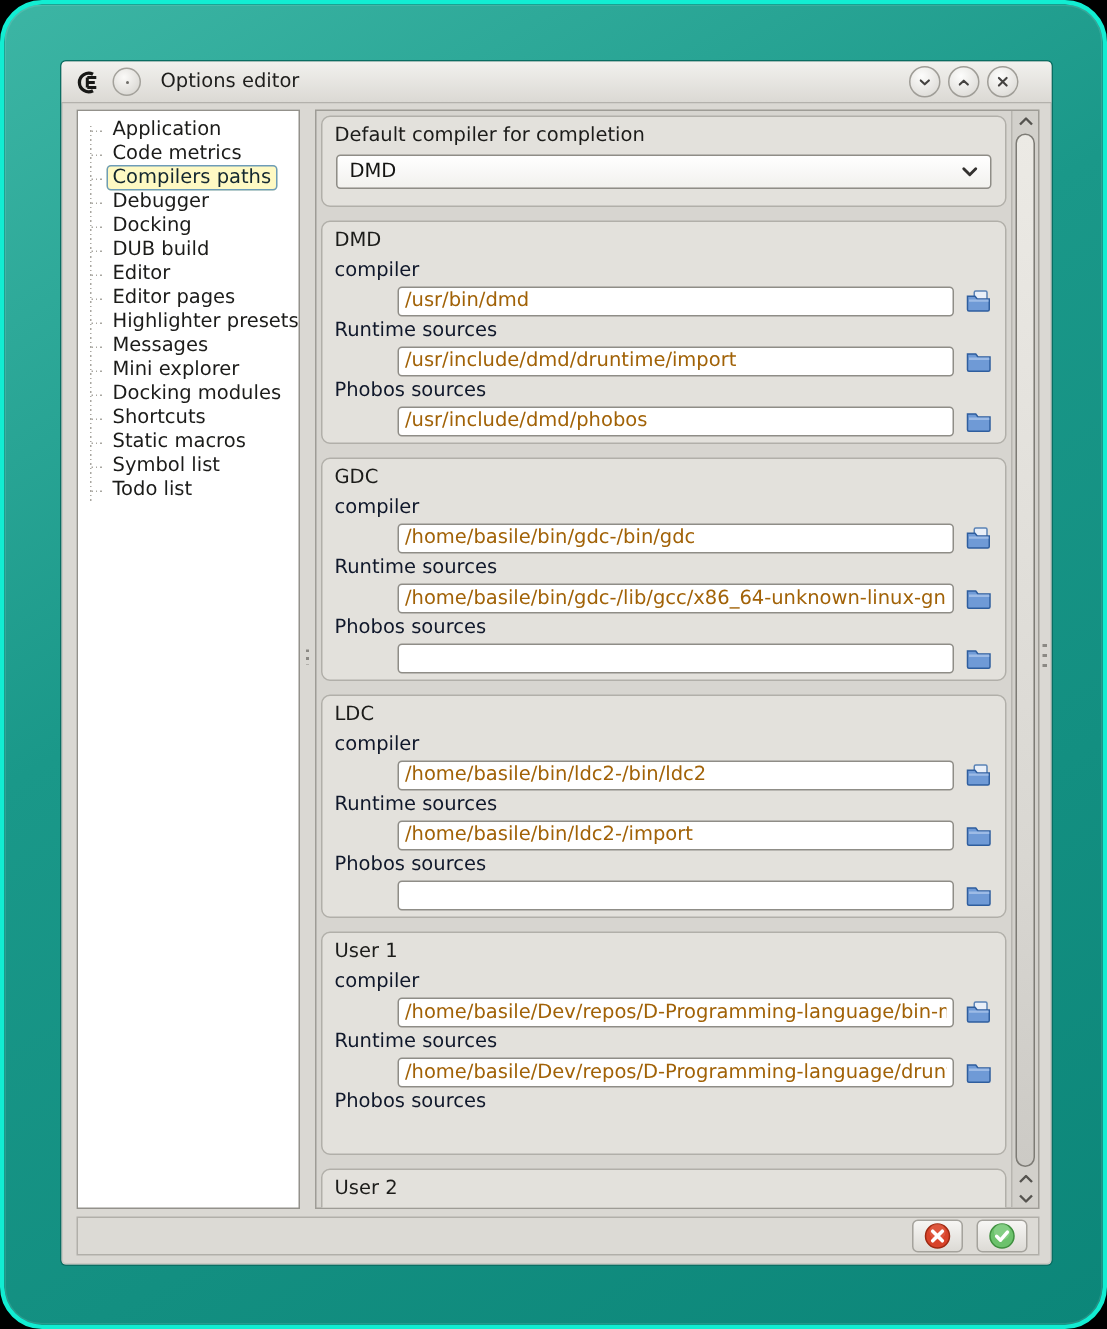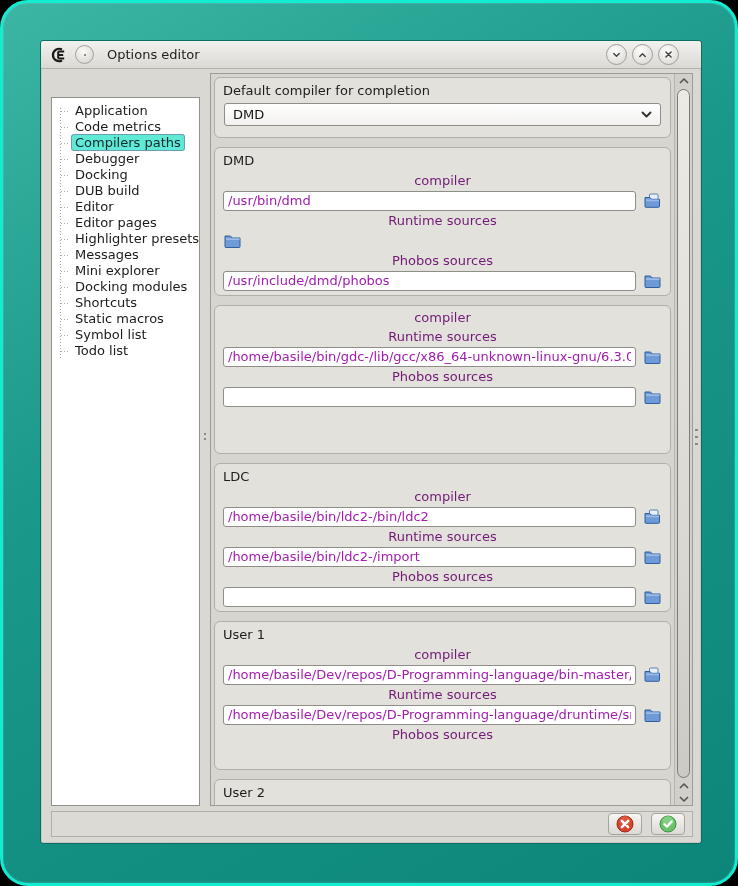--- a/index.html
+++ b/index.html
@@ -29,50 +29,50 @@
   .winbtn{width:21px;height:21px;border-radius:50%;border:1px solid #9f9d97;
     background:radial-gradient(circle at 40% 30%,#fdfdfc,#d7d5d0);
     display:flex;align-items:center;justify-content:center;}
   .winbtn svg{display:block;}
 
   
   .content{flex:1;display:flex;padding:4px 8px 2px 10px;min-height:0;}
 
   
   .sidebar{width:149px;flex:0 0 149px;background:#fff;border:1px solid #93918b;
-    padding:5px 0 0 0;overflow:hidden;position:relative;margin-top:24px;}
+    padding:5px 0 0 0;overflow:hidden;position:relative;}
   .sidebar::before{content:'';position:absolute;left:8px;top:10px;height:252px;width:1px;
     background-image:repeating-linear-gradient(to bottom,#a9a7a1 0 1px,transparent 1px 3px);}
   .sbitem{height:16px;line-height:16px;font-size:13px;color:#1b1b19;padding-left:19px;
     position:relative;white-space:nowrap;}
   .sbitem::before{content:'';position:absolute;left:9px;top:8px;width:7px;height:1px;
     background-image:repeating-linear-gradient(to right,#a9a7a1 0 1px,transparent 1px 3px);}
   .sbitem .lbl{padding:0 3px;border:1px solid transparent;border-radius:3px;}
-  .sbitem.selected .lbl{background:#5eead4;border-color:#6d9cb8;color:#132730;}
+  .sbitem.selected .lbl{background:#fef9c3;border-color:#6d9cb8;color:#132730;}
 
   
   .splitter{width:10px;flex:0 0 10px;position:relative;}
   .splitter::after{content:'';position:absolute;left:4px;top:360px;width:2px;height:10px;
     background-image:repeating-linear-gradient(to bottom,#8b8984 0 2px,transparent 2px 5px);}
 
   
   .scrollbox{flex:1;border:1px solid #9e9c96;background:#d7d5d0;display:flex;min-width:0;overflow:hidden;}
   .groups{flex:1;padding:3px 3px 0 3px;overflow:hidden;min-width:0;}
 
   .group{background:#e3e1dc;border:1px solid #b1afa9;border-radius:6px;margin-bottom:9px;
     padding:2px 8px 0 8px;overflow:hidden;}
   .g-default{height:61px;}
   .g-std{height:149px;}
   .g-last{height:60px;}
   .group-caption{font-size:13px;color:#1c1c1a;height:21px;line-height:21px;}
-  .field-label{text-align:center;font-size:13px;color:#701a75;height:19px;line-height:19px;}
+  .field-label{text-align:left;font-size:13px;color:#0f172a;height:19px;line-height:19px;}
   .field-row{display:flex;align-items:center;gap:7px;height:21px;}
   input.path{flex:1;height:20px;border:1px solid #8f8d87;border-radius:3px;padding:0 4px;
-    font:13px "DejaVu Sans","Liberation Sans",sans-serif;color:#a21caf;
-    background:#fff;outline:none;min-width:0;}
+    font:13px "DejaVu Sans","Liberation Sans",sans-serif;color:#a16207;
+    background:#fff;outline:none;min-width:0;margin-left:42px;}
   .icon-btn{width:19px;height:17px;flex:0 0 19px;padding:0;border:0;background:transparent;
     display:flex;align-items:center;justify-content:center;}
 
   .combo{height:23px;margin:2px 1px 0 1px;border:1px solid #8f8d87;border-radius:3px;
     background:linear-gradient(#ffffff,#f2f1ee);display:flex;align-items:center;
     padding:0 8px;font-size:13px;color:#141412;}
   .combo .chev{margin-left:auto;}
 
   
   .vscroll{width:18px;flex:0 0 18px;background:#d2d0cb;border-left:1px solid #b7b5b0;
@@ -168,41 +168,53 @@
               <button class="icon-btn">
                 <svg width="17" height="15" viewBox="0 0 17 15">
                     <rect x="5.5" y="1" width="8.5" height="8" rx="1" fill="#e9eff8" stroke="#5a82b5"></rect>
                     <path d="M1 4.5 h5 l1.5 1.8 h8 v7 a1 1 0 0 1 -1 1 h-12.5 a1 1 0 0 1 -1 -1 z" fill="#6f9ad6" stroke="#2f5e9e"></path>
                     <path d="M2 7.4 h13" stroke="#9dbbe6" stroke-width="1.6"></path>
                   </svg>
               </button>
             </div>
             <div class="field-label">Runtime sources</div>
             <div class="field-row">
+              <input class="path" value="/usr/include/dmd/druntime/import" style="">
               <button class="icon-btn">
                 <svg width="17" height="14" viewBox="0 0 17 14">
                     <path d="M1 2 h5.5 l1.5 2 h8 v8.5 a1 1 0 0 1 -1 1 h-13 a1 1 0 0 1 -1 -1 z" fill="#6f9ad6" stroke="#2f5e9e"></path>
                     <path d="M2 5.2 h13.5" stroke="#9dbbe6" stroke-width="1.7"></path>
                   </svg>
               </button>
             </div>
             <div class="field-label">Phobos sources</div>
             <div class="field-row">
               <input class="path" value="/usr/include/dmd/phobos" style="">
               <button class="icon-btn">
                 <svg width="17" height="14" viewBox="0 0 17 14">
                     <path d="M1 2 h5.5 l1.5 2 h8 v8.5 a1 1 0 0 1 -1 1 h-13 a1 1 0 0 1 -1 -1 z" fill="#6f9ad6" stroke="#2f5e9e"></path>
                     <path d="M2 5.2 h13.5" stroke="#9dbbe6" stroke-width="1.7"></path>
                   </svg>
               </button>
             </div>
           </div>
 
           <div class="group g-std">
+            <div class="group-caption">GDC</div>
             <div class="field-label">compiler</div>
+            <div class="field-row">
+              <input class="path" value="/home/basile/bin/gdc-/bin/gdc" style="">
+              <button class="icon-btn">
+                <svg width="17" height="15" viewBox="0 0 17 15">
+                    <rect x="5.5" y="1" width="8.5" height="8" rx="1" fill="#e9eff8" stroke="#5a82b5"></rect>
+                    <path d="M1 4.5 h5 l1.5 1.8 h8 v7 a1 1 0 0 1 -1 1 h-12.5 a1 1 0 0 1 -1 -1 z" fill="#6f9ad6" stroke="#2f5e9e"></path>
+                    <path d="M2 7.4 h13" stroke="#9dbbe6" stroke-width="1.6"></path>
+                  </svg>
+              </button>
+            </div>
             <div class="field-label">Runtime sources</div>
             <div class="field-row">
               <input class="path" value="/home/basile/bin/gdc-/lib/gcc/x86_64-unknown-linux-gnu/6.3.0/include" style="">
               <button class="icon-btn">
                 <svg width="17" height="14" viewBox="0 0 17 14">
                     <path d="M1 2 h5.5 l1.5 2 h8 v8.5 a1 1 0 0 1 -1 1 h-13 a1 1 0 0 1 -1 -1 z" fill="#6f9ad6" stroke="#2f5e9e"></path>
                     <path d="M2 5.2 h13.5" stroke="#9dbbe6" stroke-width="1.7"></path>
                   </svg>
               </button>
             </div>

